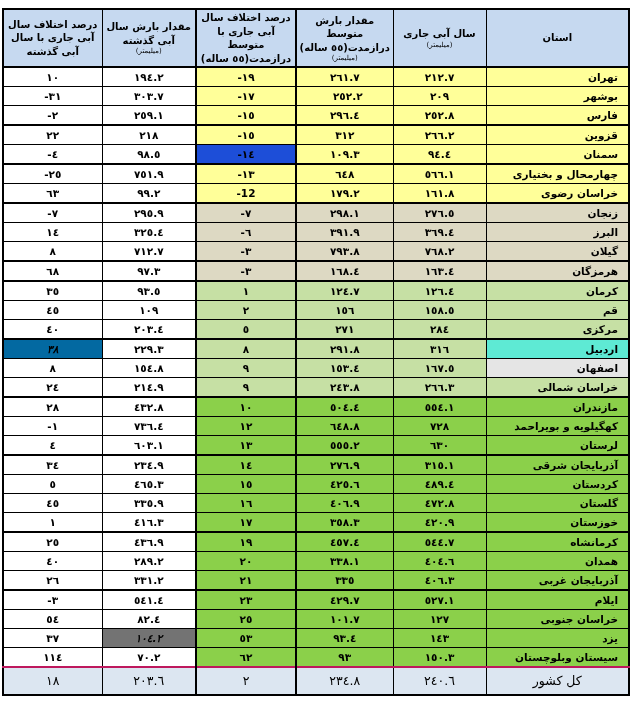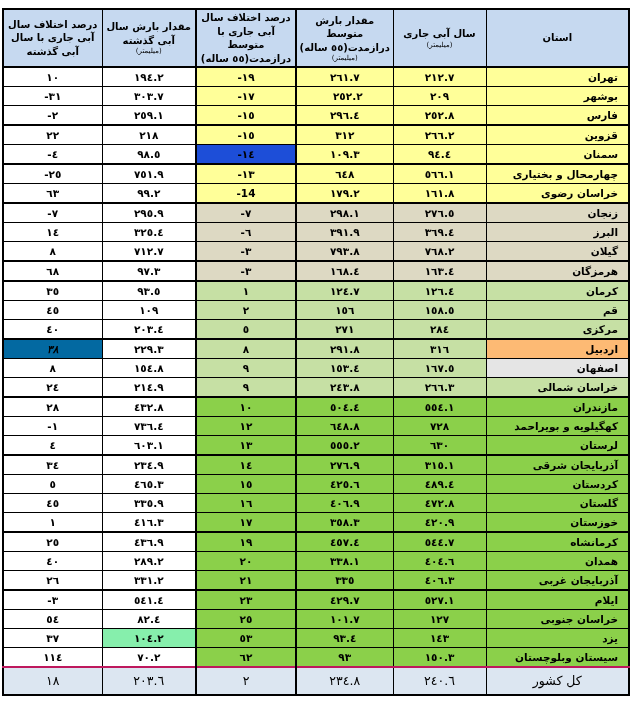--- a/index.html
+++ b/index.html
@@ -102,21 +102,21 @@
           <td class="num" style="background-color: rgb(255, 255, 153);">٥٦٦.١</td>
           <td class="num" style="background-color: rgb(255, 255, 153);">٦٤٨</td>
           <td class="num pct-col" style="background-color: rgb(255, 255, 153);">-١٣</td>
           <td class="num" style="background-color: rgb(255, 255, 255);">٧٥١.٩</td>
           <td class="num" style="background-color: rgb(255, 255, 255);">-٢٥</td>
         </tr>
         <tr class="group-end">
           <td class="province" style="background-color: rgb(255, 255, 153);">خراسان رضوی</td>
           <td class="num" style="background-color: rgb(255, 255, 153);">١٦١.٨</td>
           <td class="num" style="background-color: rgb(255, 255, 153);">١٧٩.٢</td>
-          <td class="num pct-col" style="background-color: rgb(255, 255, 153);">-14</td>
+          <td class="num pct-col" style="background-color: rgb(255, 255, 153);">-12</td>
           <td class="num" style="background-color: rgb(255, 255, 255);">٩٩.٢</td>
           <td class="num" style="background-color: rgb(255, 255, 255);">٦٣</td>
         </tr>
         <tr>
           <td class="province" style="background-color: rgb(221, 217, 195);">زنجان</td>
           <td class="num" style="background-color: rgb(221, 217, 195);">٢٧٦.٥</td>
           <td class="num" style="background-color: rgb(221, 217, 195);">٢٩٨.١</td>
           <td class="num pct-col" style="background-color: rgb(221, 217, 195);">-٧</td>
           <td class="num" style="background-color: rgb(255, 255, 255);">٢٩٥.٩</td>
           <td class="num" style="background-color: rgb(255, 255, 255);">-٧</td>
@@ -163,21 +163,21 @@
         </tr>
         <tr class="group-end">
           <td class="province" style="background-color: rgb(198, 224, 164);">مرکزی</td>
           <td class="num" style="background-color: rgb(198, 224, 164);">٢٨٤</td>
           <td class="num" style="background-color: rgb(198, 224, 164);">٢٧١</td>
           <td class="num pct-col" style="background-color: rgb(198, 224, 164);">٥</td>
           <td class="num" style="background-color: rgb(255, 255, 255);">٢٠٣.٤</td>
           <td class="num" style="background-color: rgb(255, 255, 255);">٤٠</td>
         </tr>
         <tr>
-          <td class="province" style="background-color: #fdba74;">اردبیل</td>
+          <td class="province" style="background-color: #5eead4;">اردبیل</td>
           <td class="num" style="background-color: rgb(198, 224, 164);">٣١٦</td>
           <td class="num" style="background-color: rgb(198, 224, 164);">٢٩١.٨</td>
           <td class="num pct-col" style="background-color: rgb(198, 224, 164);">٨</td>
           <td class="num" style="background-color: rgb(255, 255, 255);">٢٢٩.٣</td>
           <td class="num" style="background-color: #0369a1; font-style: italic;">٣٨</td>
         </tr>
         <tr>
           <td class="province" style="background-color: #e5e5e5;">اصفهان</td>
           <td class="num" style="background-color: rgb(198, 224, 164);">١٦٧.٥</td>
           <td class="num" style="background-color: rgb(198, 224, 164);">١٥٣.٤</td>
@@ -287,21 +287,21 @@
           <td class="num" style="background-color: rgb(139, 208, 74);">١٠١.٧</td>
           <td class="num pct-col" style="background-color: rgb(139, 208, 74);">٢٥</td>
           <td class="num" style="background-color: rgb(255, 255, 255);">٨٢.٤</td>
           <td class="num" style="background-color: rgb(255, 255, 255);">٥٤</td>
         </tr>
         <tr>
           <td class="province" style="background-color: rgb(139, 208, 74);">یزد</td>
           <td class="num" style="background-color: rgb(139, 208, 74);">١٤٣</td>
           <td class="num" style="background-color: rgb(139, 208, 74);">٩٣.٤</td>
           <td class="num pct-col" style="background-color: rgb(139, 208, 74);">٥٣</td>
-          <td class="num" style="background-color: #86efac;">١٠٤.٢</td>
+          <td class="num" style="background-color: #737373; font-style: italic;">١٠٤.٢</td>
           <td class="num" style="background-color: rgb(255, 255, 255);">٣٧</td>
         </tr>
         <tr>
           <td class="province" style="background-color: rgb(139, 208, 74);">سیستان وبلوچستان</td>
           <td class="num" style="background-color: rgb(139, 208, 74);">١٥٠.٣</td>
           <td class="num" style="background-color: rgb(139, 208, 74);">٩٣</td>
           <td class="num pct-col" style="background-color: rgb(139, 208, 74);">٦٢</td>
           <td class="num" style="background-color: rgb(255, 255, 255);">٧٠.٢</td>
           <td class="num" style="background-color: rgb(255, 255, 255);">١١٤</td>
         </tr>

